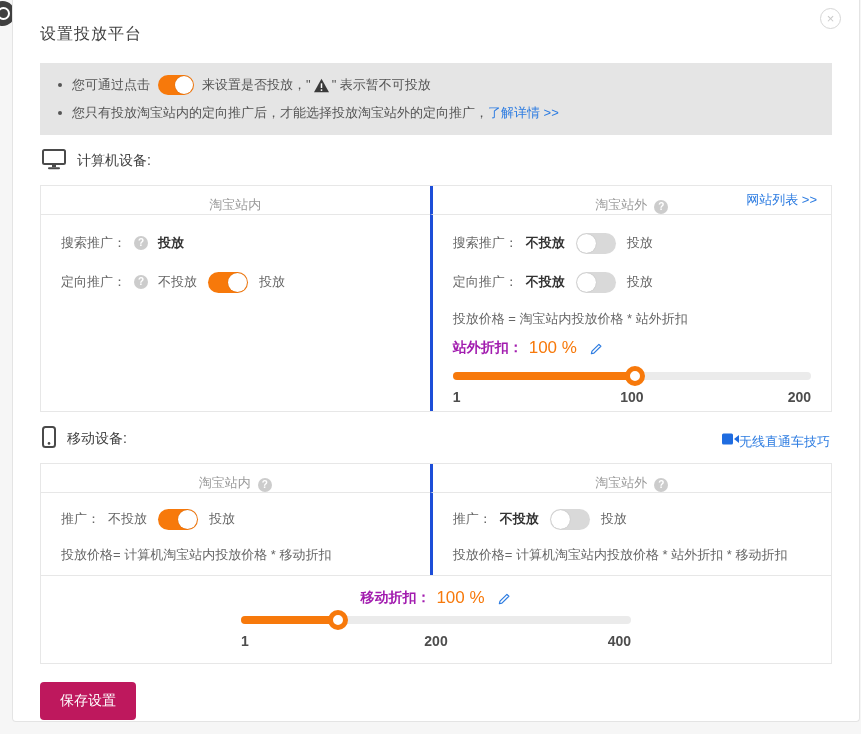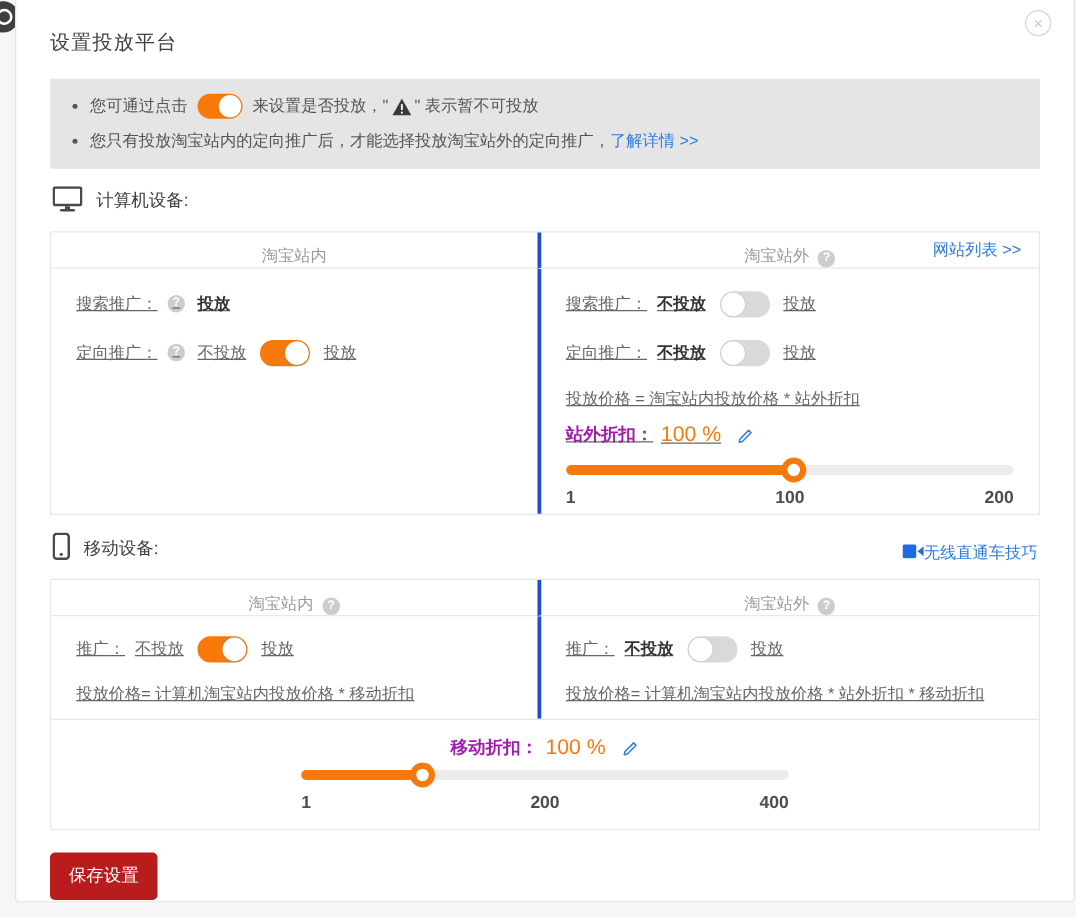--- a/index.html
+++ b/index.html
@@ -27,28 +27,28 @@
   .notice{ margin-top:18px; background:#e5e5e5; padding:8px 18px; font-size:13px; color:#555;}
   .nline{ display:flex; align-items:center; height:28px; white-space:nowrap;}
   .bullet{ width:4px; height:4px; background:#555; border-radius:50%; margin-right:10px; flex:none;}
   .nline .toggle{ margin:0 8px;}
   .warn-wrap{ margin:0 2px; display:inline-flex; align-items:center;}
 
   .link{ color:#2d7ce1; cursor:pointer; text-decoration:none; font-size:13px;}
 
   .section-head{ display:flex; align-items:flex-end; justify-content:space-between; margin:14px 2px 12px;}
   .section-title{ display:flex; align-items:center; gap:11px; font-size:14px; color:#3f3f3f;}
-  .tips{ display:inline-flex; align-items:flex-end; font-family:Liberation Serif, serif;}
+  .tips{ display:inline-flex; align-items:flex-start; }
 
   .ptable{ border:1px solid #e7e7e7; display:grid; grid-template-columns:49.2% 50.8%; font-size:13px;}
   .hcell{ height:29px; border-bottom:1px solid #e7e7e7; display:flex; align-items:flex-end;
     justify-content:center; gap:7px; color:#9a9a9a; position:relative;}
   .hcell.r, .bcell.r{ border-left:3px solid #1d4ed8;}
   .hlink{ position:absolute; right:14px; top:0; height:100%; display:flex; align-items:center;}
-  .bcell{ padding:16px 20px;text-decoration:underline;}
+  .bcell{ padding:16px 20px;}
   .comp .bcell{ height:196px;}
   .mob  .bcell{ height:82px; padding-top:14px;}
   .prow{ display:flex; align-items:center; height:24px; margin-bottom:15px; white-space:nowrap;}
   .plabel{ color:#666; margin-right:8px;}
   .val-strong{ color:#333; font-weight:bold;}
   .val-plain{ color:#666;}
   .prow .toggle{ margin:0 11px;}
   .prow .off-lbl{ margin-right:0;}
   .formula{ color:#666; margin-top:16px; white-space:nowrap;}
 
@@ -77,22 +77,22 @@
     border:5px solid #f7790b; border-radius:50%; cursor:pointer;}
   .ticks{ position:relative; height:18px; margin-top:9px; font-size:14px; font-weight:bold; color:#4d4d4d;}
   .t-min{ position:absolute; left:0;}
   .t-mid{ position:absolute; left:50%; transform:translateX(-50%);}
   .t-max{ position:absolute; right:0;}
 
   .full{ grid-column:1/3; border-top:1px solid #e7e7e7; padding:10px 0 12px;}
   .full .discount{ justify-content:center; margin-top:2px;}
   .full .slider{ width:390px; margin:8px auto 0;}
 
-  .save-btn{ display:inline-block; margin-top:18px; background:#b91c1c; color:#fff;
-    font-size:14px; padding:10px 15px; border:none; border-radius:4px; cursor:pointer;
+  .save-btn{ display:inline-block; margin-top:18px; background:#be185d; color:#fff;
+    font-size:14px; padding:10px 20px; border:none; border-radius:4px; cursor:pointer;
     font-family:"Liberation Sans", sans-serif;}
 </style>
 </head>
 <body>
 
 <div class="backdrop-dot"></div>
 
 <div class="modal">
   <span class="close">×</span>
 

